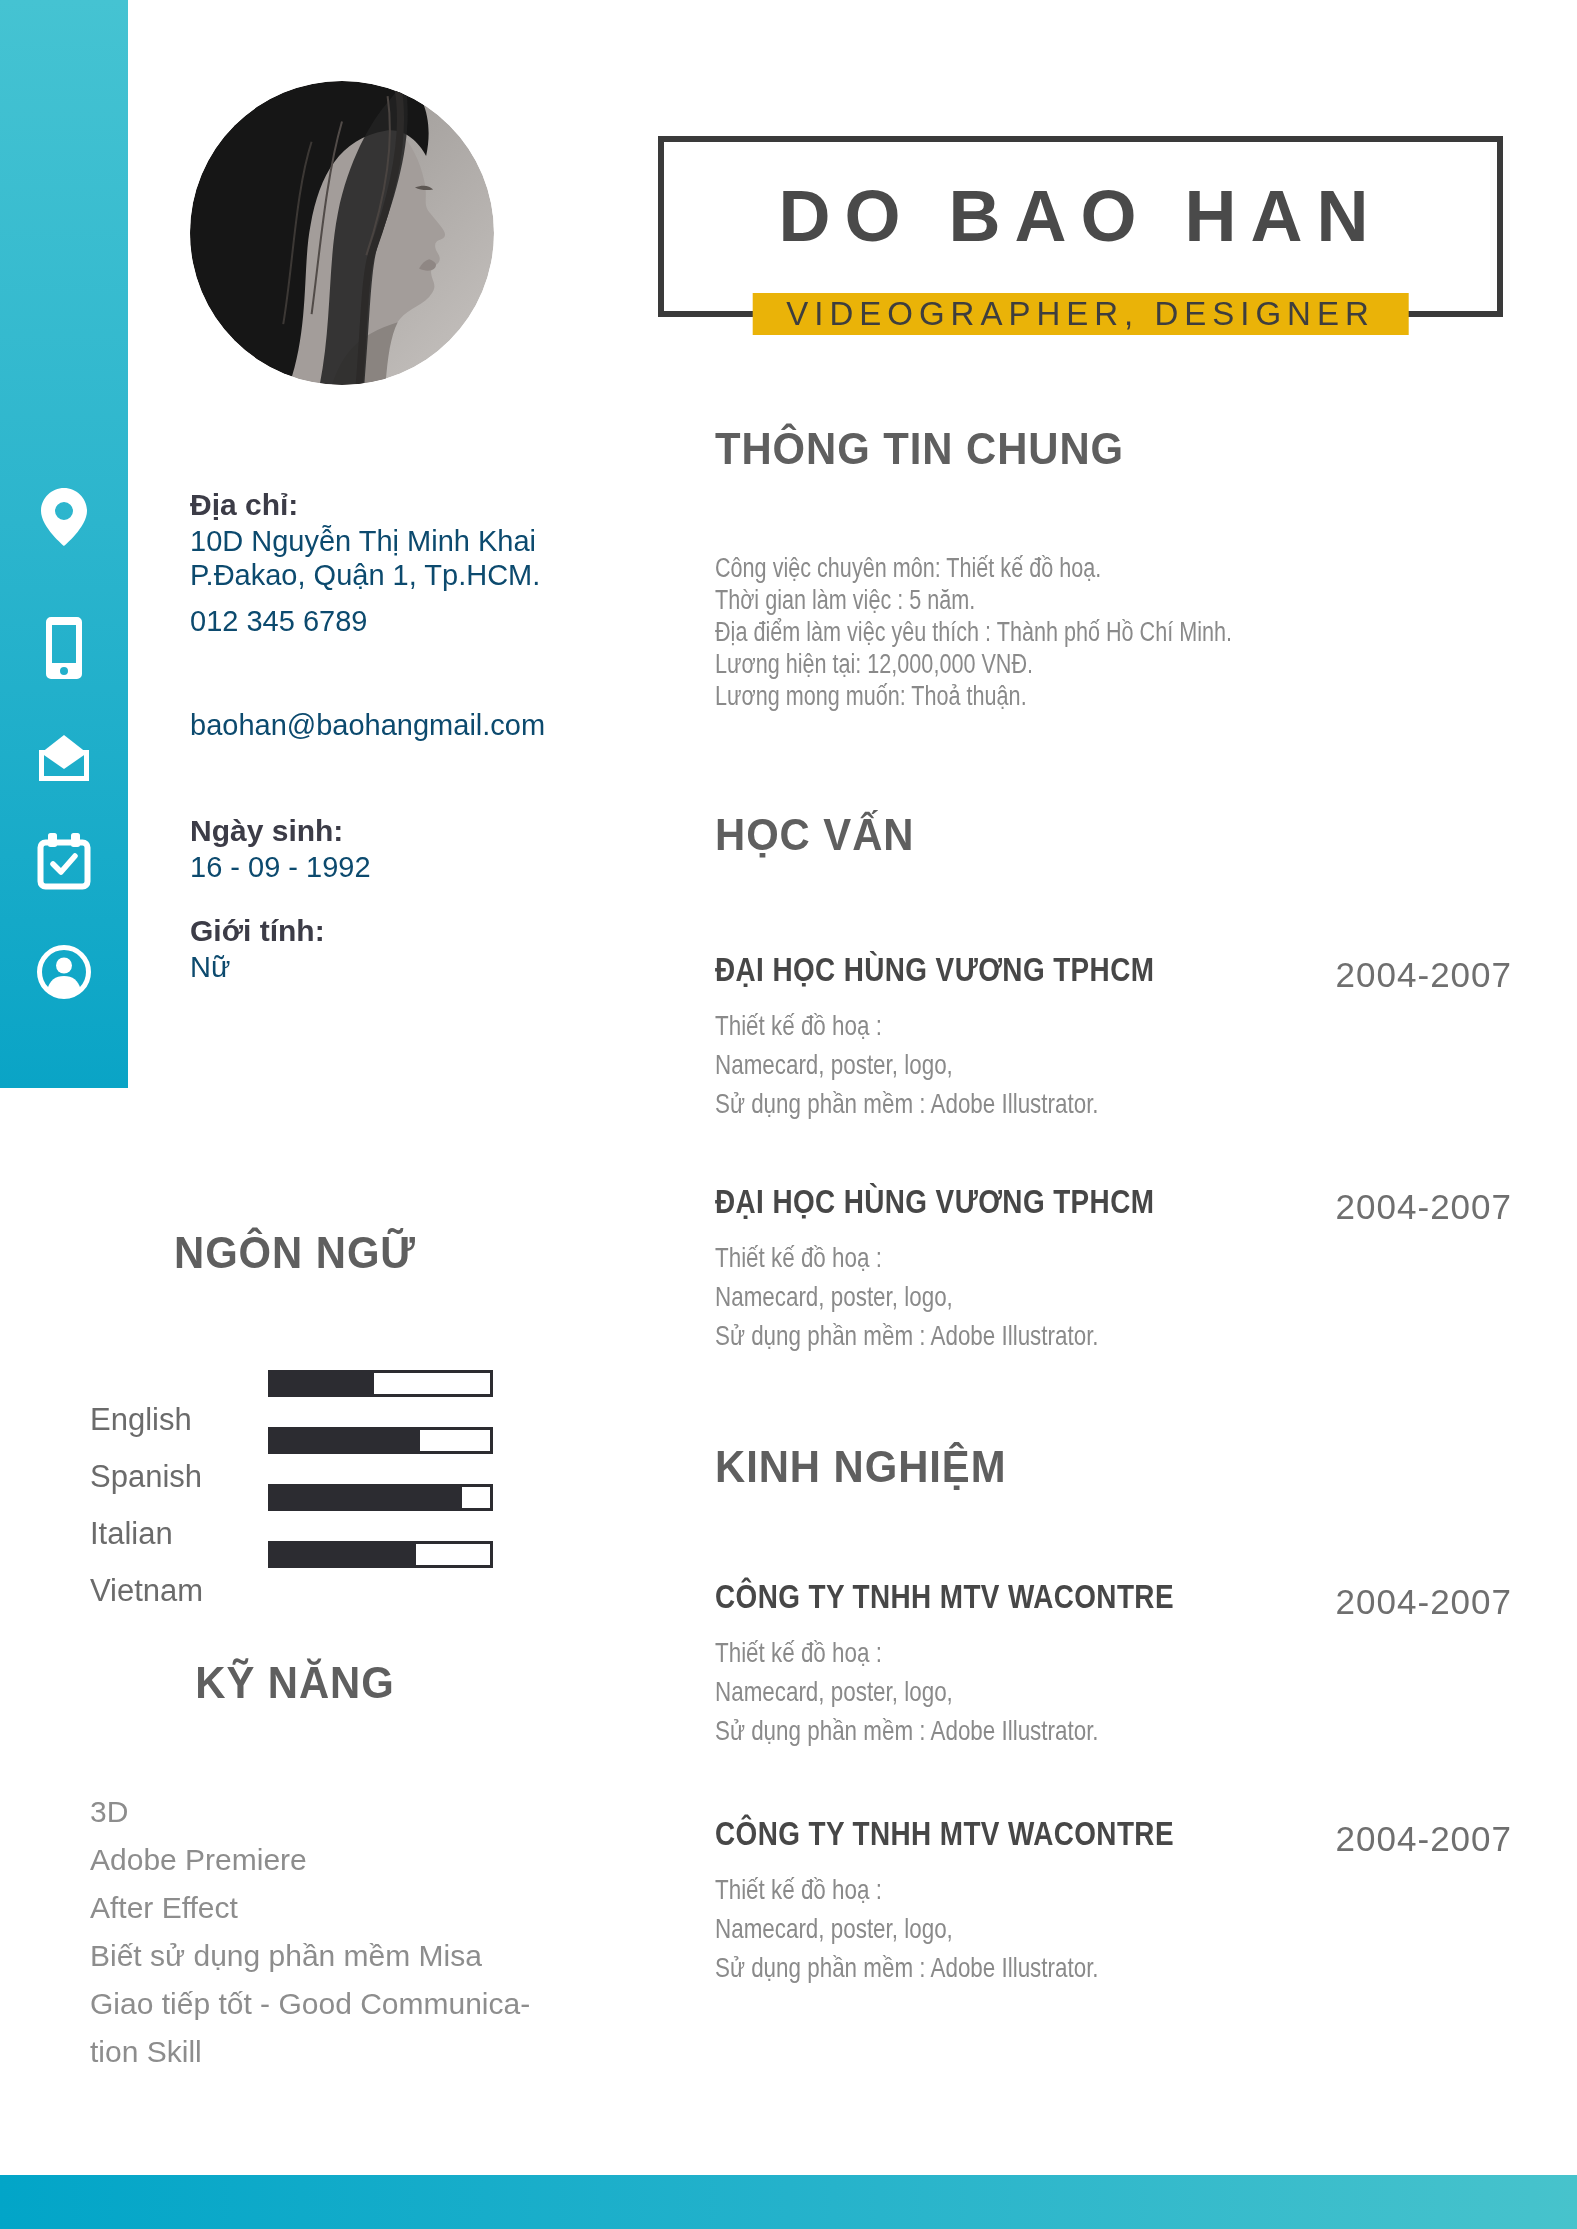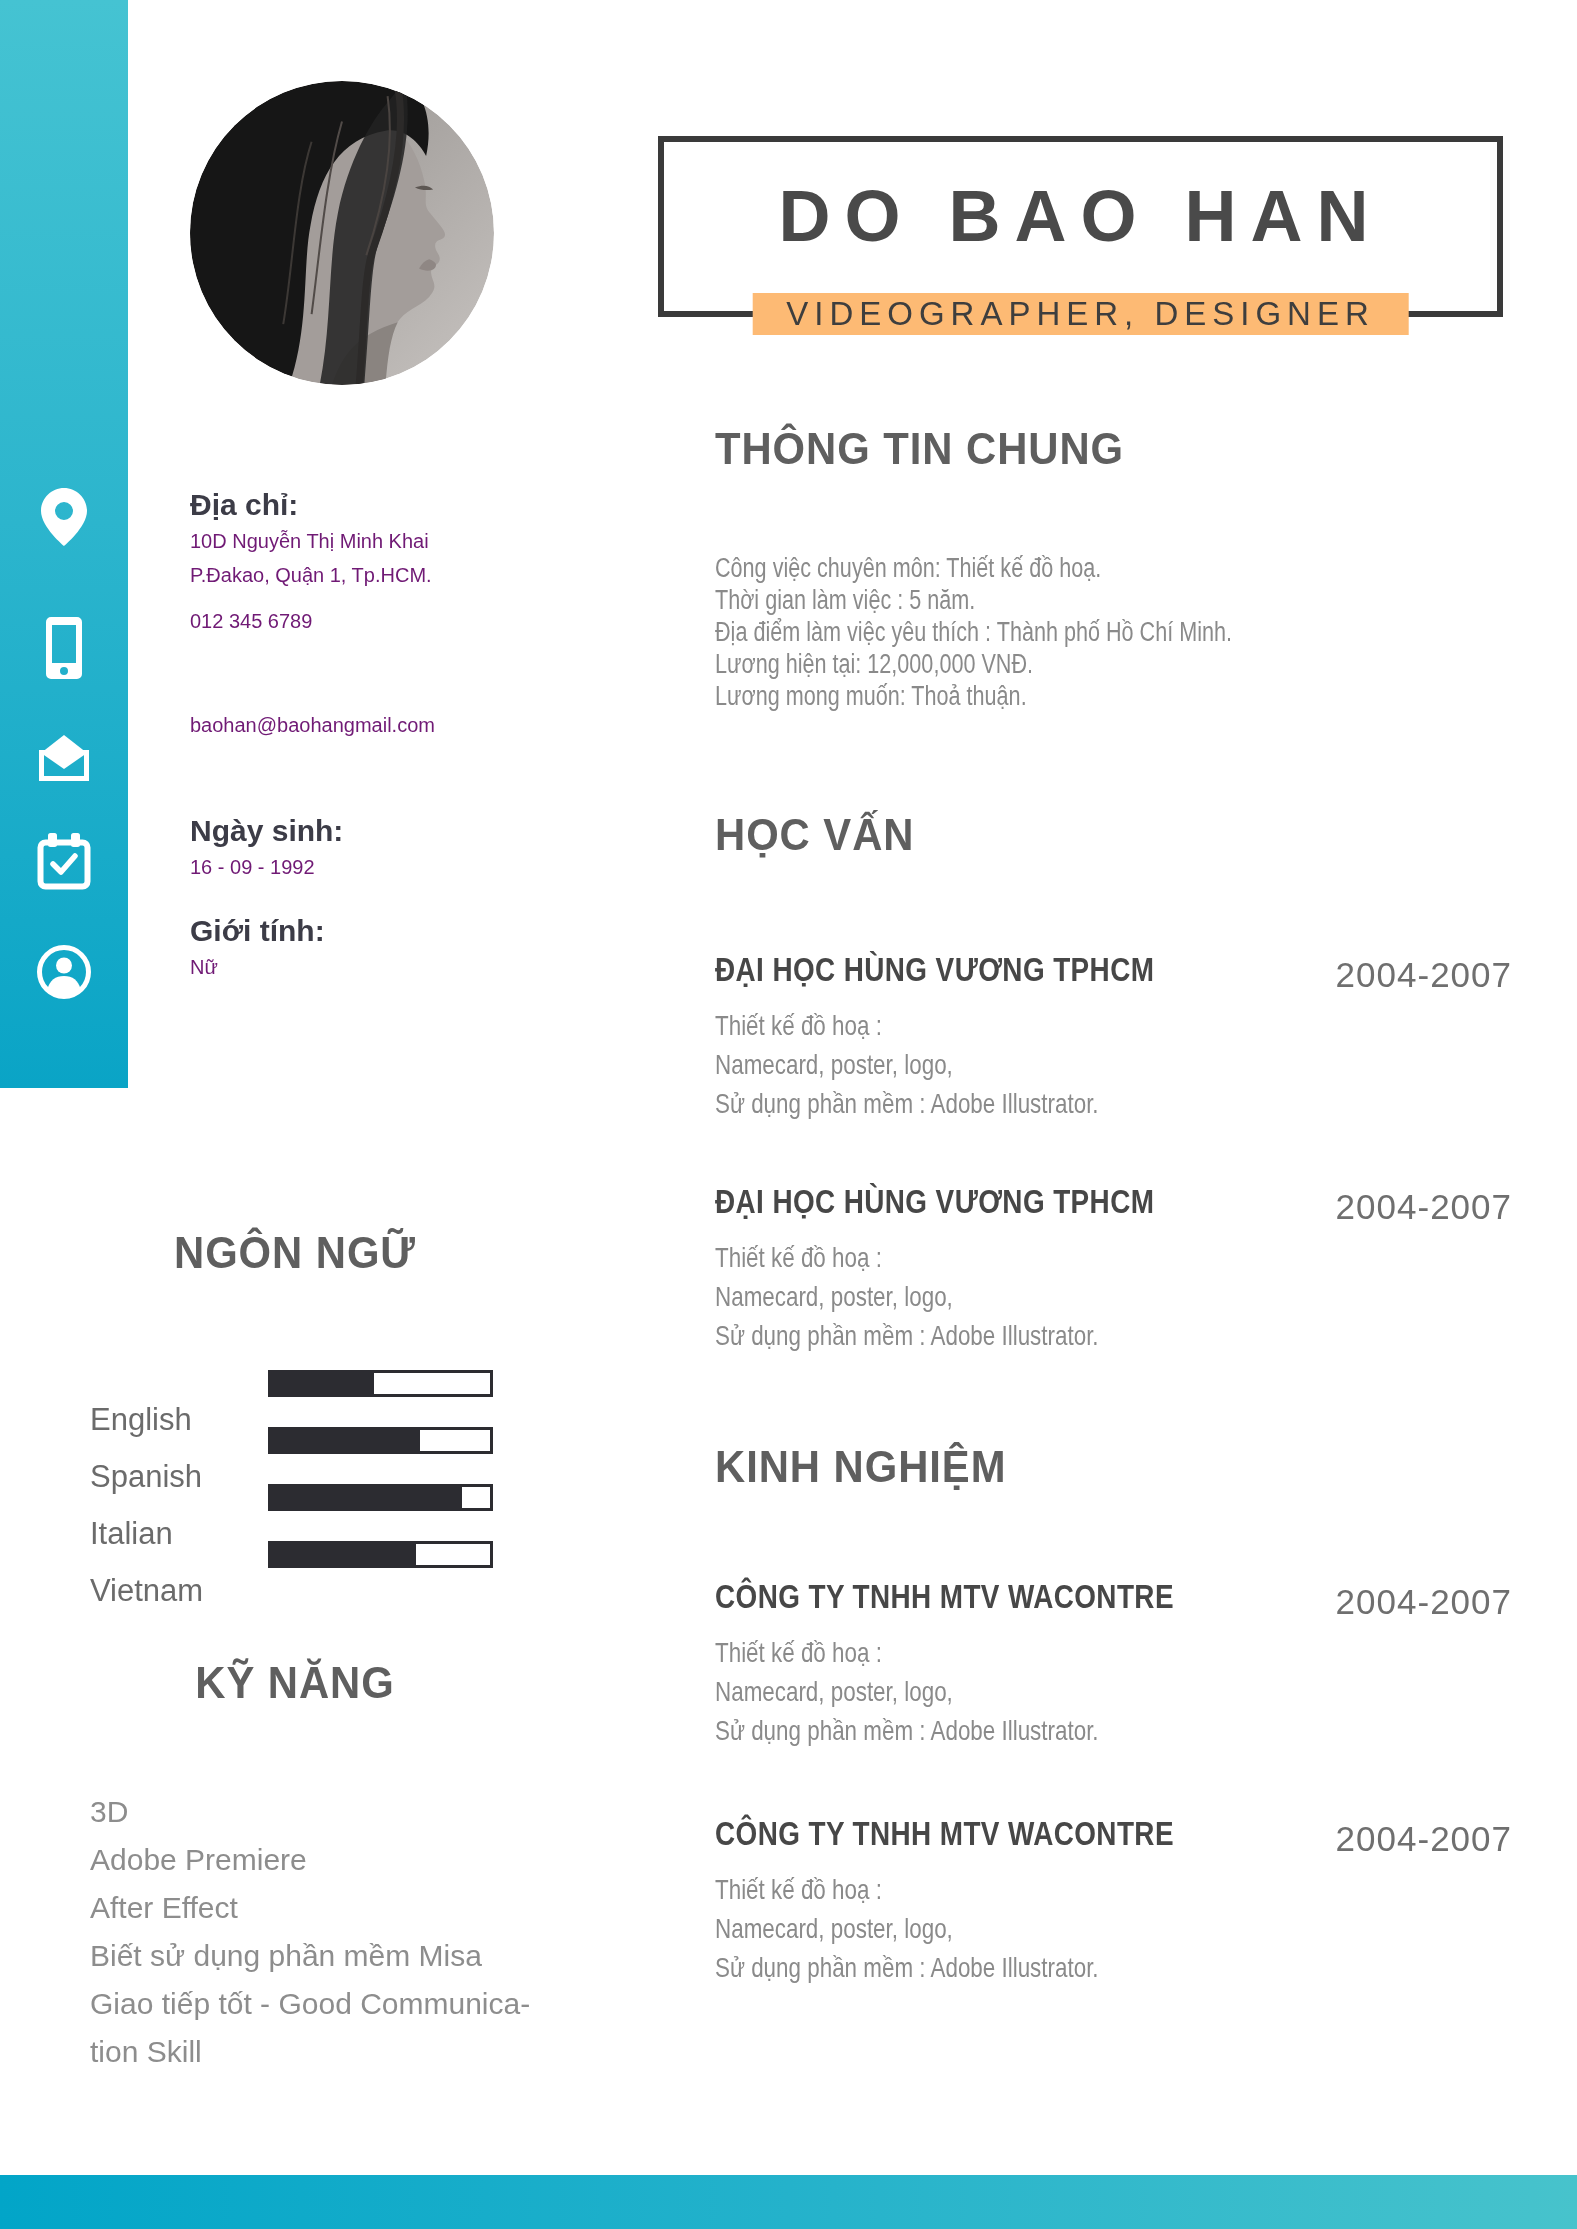--- a/index.html
+++ b/index.html
@@ -26,27 +26,27 @@
     position:absolute; left:658px; top:136px; width:845px; height:181px;
     border:6px solid #3a3a3a;
   }
   .name {
     position:absolute; left:0; right:0; top:50%; transform:translateY(-64%);
     text-align:center; font-size:72px; font-weight:700; letter-spacing:14px;
     color:#4a4a4a; white-space:nowrap;
   }
   .subtitle {
     position:absolute; left:50%; bottom:-3px; transform:translate(-50%,50%);
-    background:#fdba74; padding:2px 34px; font-size:33px; letter-spacing:6px;
+    background:#eab308; padding:2px 34px; font-size:33px; letter-spacing:6px;
     color:#3e3e3e; white-space:nowrap;
   }
   
   .contact-group { position:absolute; left:190px; width:420px; }
   .c-label { font-size:30px; font-weight:700; color:#3c3c47; line-height:38px; }
-  .c-line  { font-size:20px; color:#701a75; line-height:34px; }
+  .c-line  { font-size:29px; color:#0c4a6e; line-height:34px; }
   
   .section-title {
     position:absolute; font-size:44px; font-weight:700; letter-spacing:1px;
     color:#5f5f5f; white-space:nowrap; transform:scaleX(0.95);
   }
   .section-title.left-col { left:90px; width:410px; text-align:center; transform-origin:center top; }
   .section-title.right-col { left:715px; transform-origin:left top; }
   
   .info-list {
     position:absolute; left:715px; top:552px; font-size:27px; line-height:32px;

